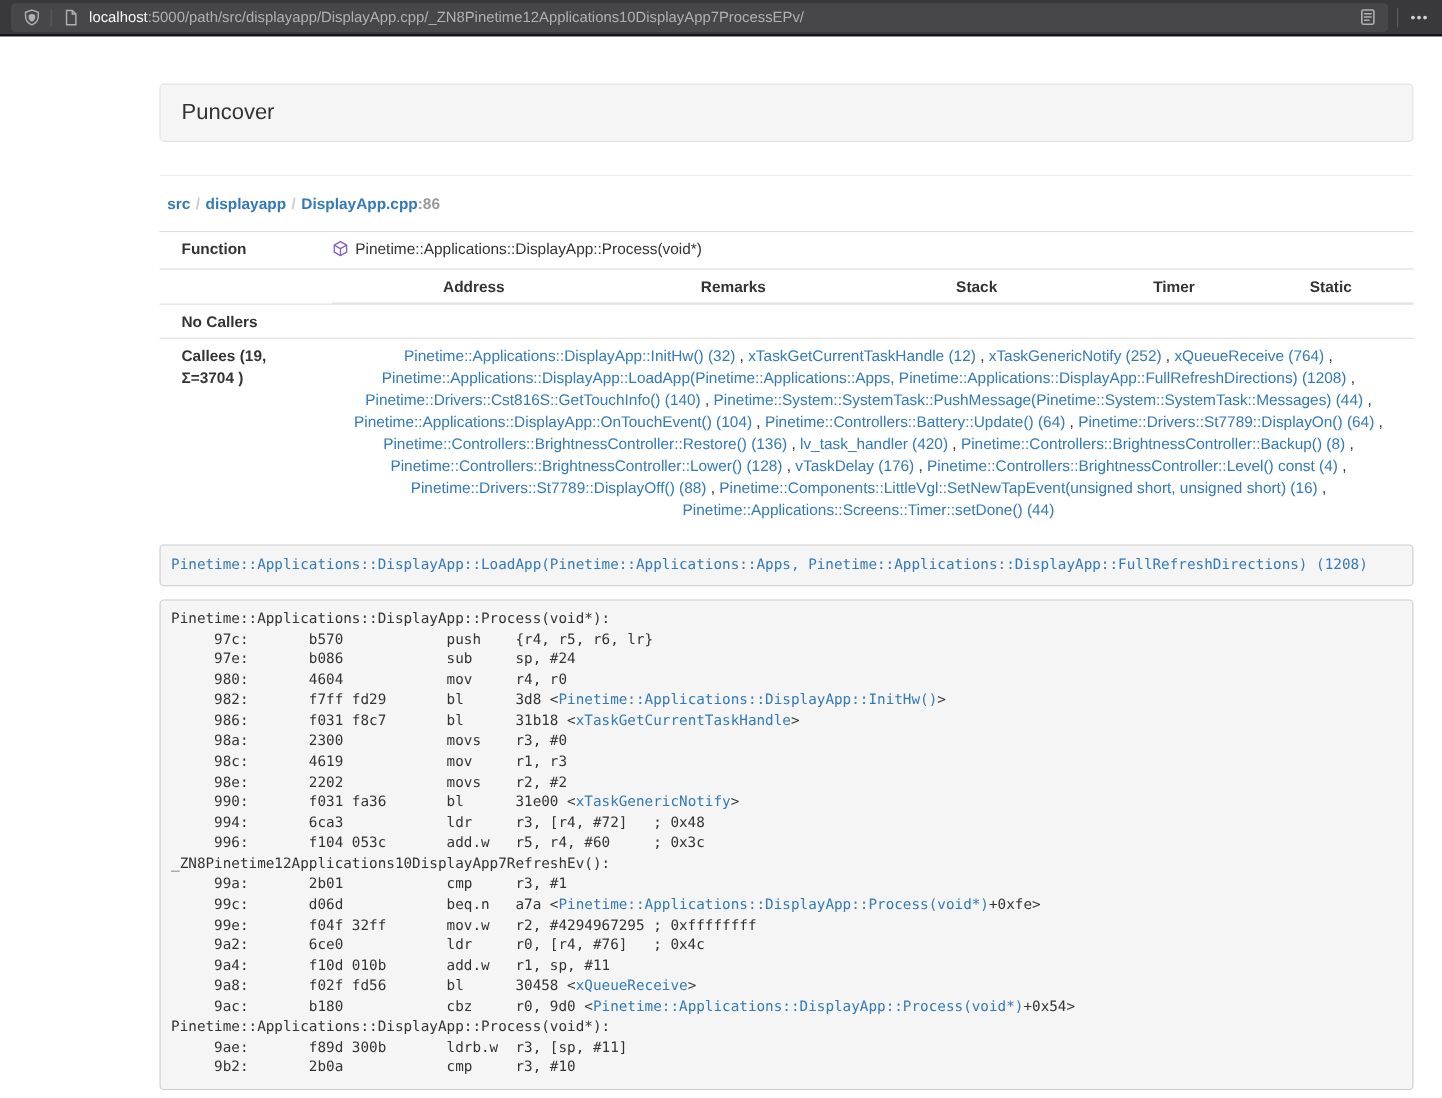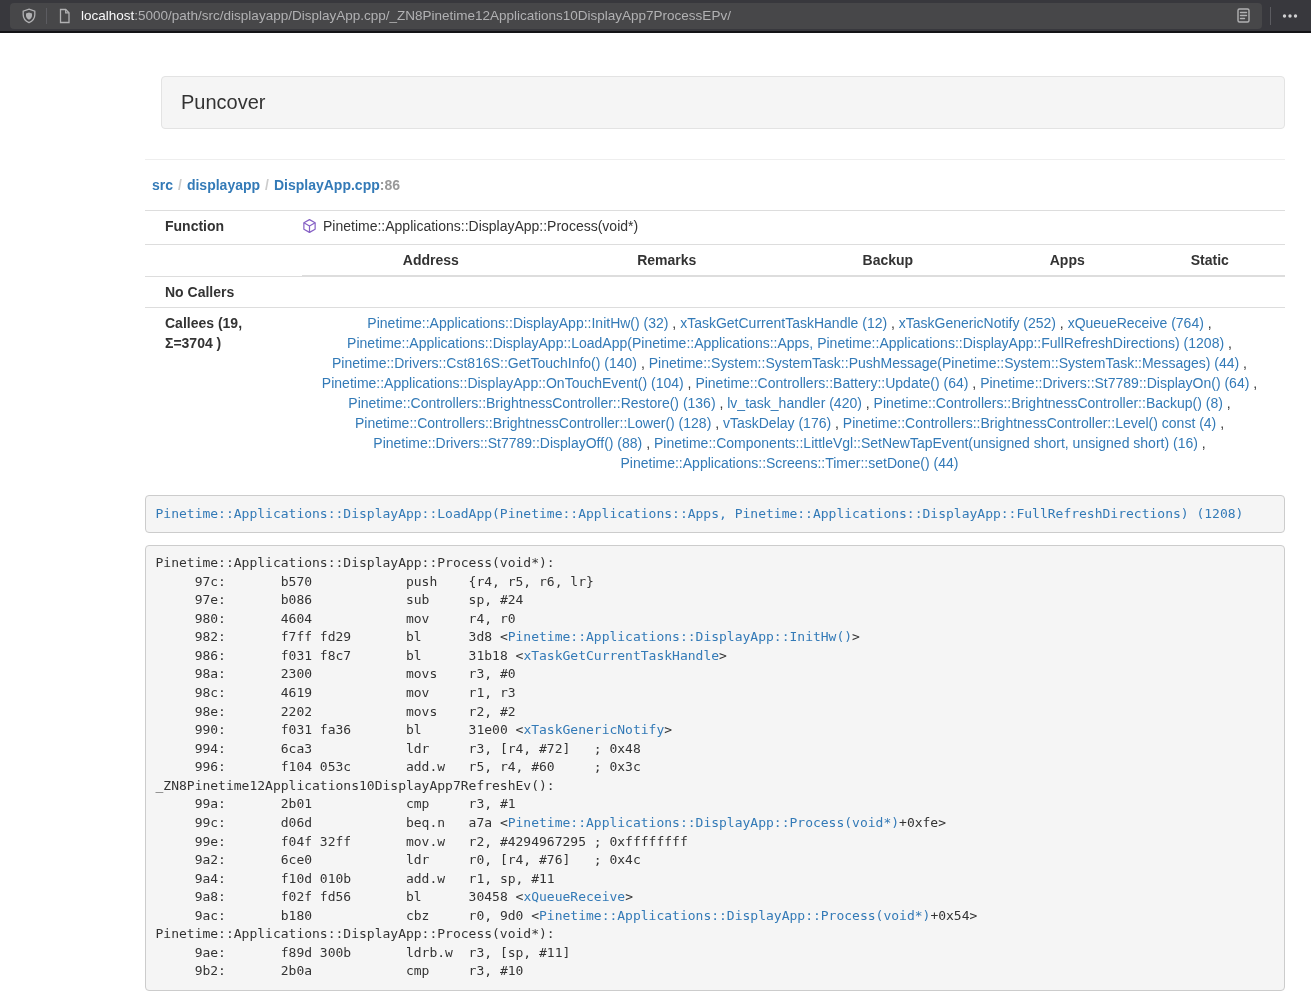--- a/index.html
+++ b/index.html
@@ -28,21 +28,21 @@
     font-size:13.5px; color:#b1b1b3; white-space:nowrap; overflow:hidden;
     margin-left:6px; flex:1 1 auto; cursor:text;
   }
   .url-host { color:#f9f9fa; }
   .tb-divider { width:1px; height:18px; background:#5c5c61; margin:0 8px; flex:0 0 auto; }
 
   
   .container { margin-left:145px; width:1140px; }
   .well {
     margin-top:43px; background:#f5f5f5; border:1px solid #e3e3e3;
-    border-radius:4px; padding:14px 19px; font-size:20px; line-height:23px; color:#333;margin-left:16px;
+    border-radius:4px; padding:14px 19px; font-size:20px; line-height:23px; color:#333;
   }
   hr.page-rule { border:0; border-top:1px solid #eee; margin:30px 0 0 0; }
   .breadcrumb { margin-top:15px; line-height:20px; padding-left:7px;font-weight:bold; }
   .breadcrumb .sep { color:#ccc; padding:0 5px; }
   .breadcrumb .line-no { color:#999; }
 
   
   table.ftable { width:100%; border-collapse:collapse; margin-top:15px; }
   table.ftable > tbody > tr { border-top:1px solid #ddd; }
   table.ftable > tbody > tr > th {
@@ -138,22 +138,22 @@
         </td>
       </tr>
       <tr>
         <th></th>
         <td class="nested">
           <table class="inner">
             <tbody>
               <tr>
                 <th class="col-address">Address</th>
                 <th class="col-remarks">Remarks</th>
-                <th class="col-stack">Backup</th>
-                <th class="col-code">Apps</th>
+                <th class="col-stack">Stack</th>
+                <th class="col-code">Timer</th>
                 <th class="col-static">Static</th>
               </tr>
             </tbody>
           </table>
         </td>
       </tr>
       <tr>
         <th>No Callers</th>
         <td></td>
       </tr>

